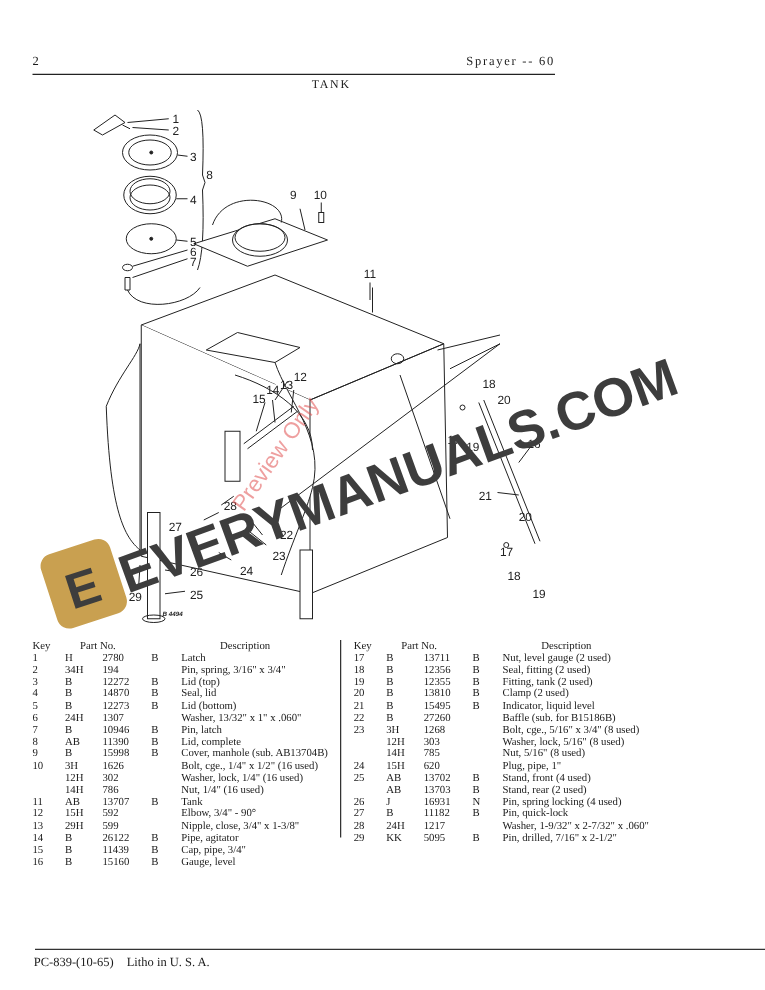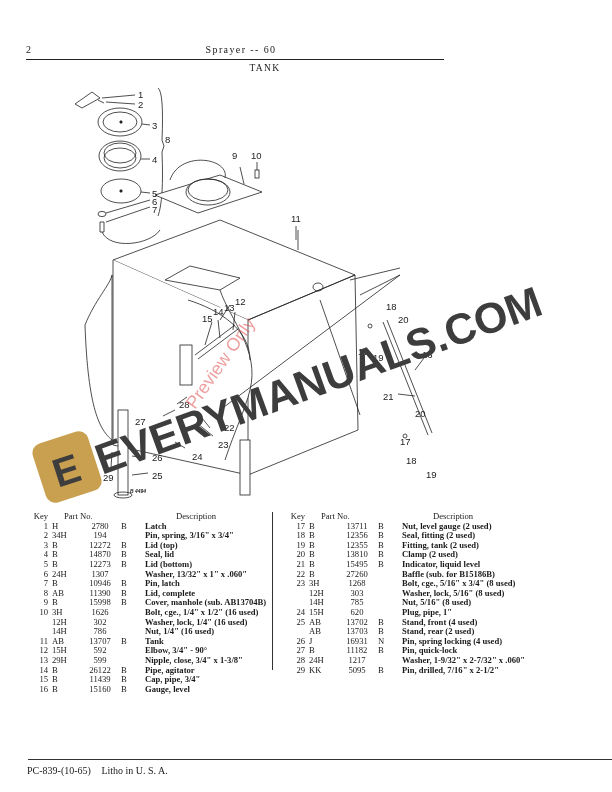--- a/index.html
+++ b/index.html
@@ -2,36 +2,36 @@
 <html><head>
 <meta charset="utf-8">
 <style>
   html, body { margin: 0; padding: 0; background: #ffffff; }
   body {
     width: 612px; height: 792px; position: relative; overflow: hidden;
     font-family: "Liberation Serif", "DejaVu Serif", serif; color: #1a1a1a;
   }
   .header { position: absolute; left: 26px; top: 44px; width: 418px; height: 14px; font-size: 10px; }
   .page-num { position: absolute; left: 0; top: 0; }
-  .running-title { position: absolute; left: 12px; right: 0; text-align: center; letter-spacing: 1.4px; }
+  .running-title { position: absolute; left: 12px; right: 0; text-align: right; letter-spacing: 1.4px; }
   .rule-top { position: absolute; left: 26px; top: 59px; width: 418px; border-top: 1.6px solid #222; }
   .section-title { position: absolute; left: 0; width: 530px; top: 63px; text-align: center; font-size: 9.5px; letter-spacing: 1.4px; }
   .diagram { position: absolute; left: 20px; top: 80px; width: 560px; height: 425px; }
   .diagram svg { width: 100%; height: 100%; }
   .callout { font-family: "Liberation Sans", sans-serif; font-size: 9.5px; fill: #222; }
   .watermark-text { font-family: "Liberation Sans", sans-serif; font-weight: bold; fill: #3d3d3d; }
   .table { position: absolute; top: 512px; font-size: 8.6px; line-height: 9.6px; }
   .table.left { left: 26px; width: 244px; }
   .table.right { left: 283px; width: 300px; }
   .row { display: flex; white-space: nowrap; height: 9.6px; }
-  .c-key { width: 22px; text-align: right; }
+  .c-key { width: 22px; text-align: left; }
   .c-pre { width: 30px; padding-left: 4px; }
-  .c-num { width: 36px; text-align: center; }
+  .c-num { width: 36px; text-align: left; }
   .c-suf { width: 14px; padding-left: 3px; }
-  .c-desc { padding-left: 10px; font-weight: bold; }
+  .c-desc { padding-left: 10px; }
   .hdr .c-pp { width: 84px; padding-left: 16px; }
   .hdr .c-d { padding-left: 28px; }
   .divider { position: absolute; left: 272px; top: 512px; height: 158px; border-left: 1.2px solid #333; }
   .rule-bottom { position: absolute; left: 28px; top: 759px; width: 584px; border-top: 1.4px solid #333; }
   .footer { position: absolute; left: 27px; top: 765px; font-size: 10px; }
   .footer span + span { margin-left: 8px; }
 </style>
 </head>
 <body>
 

